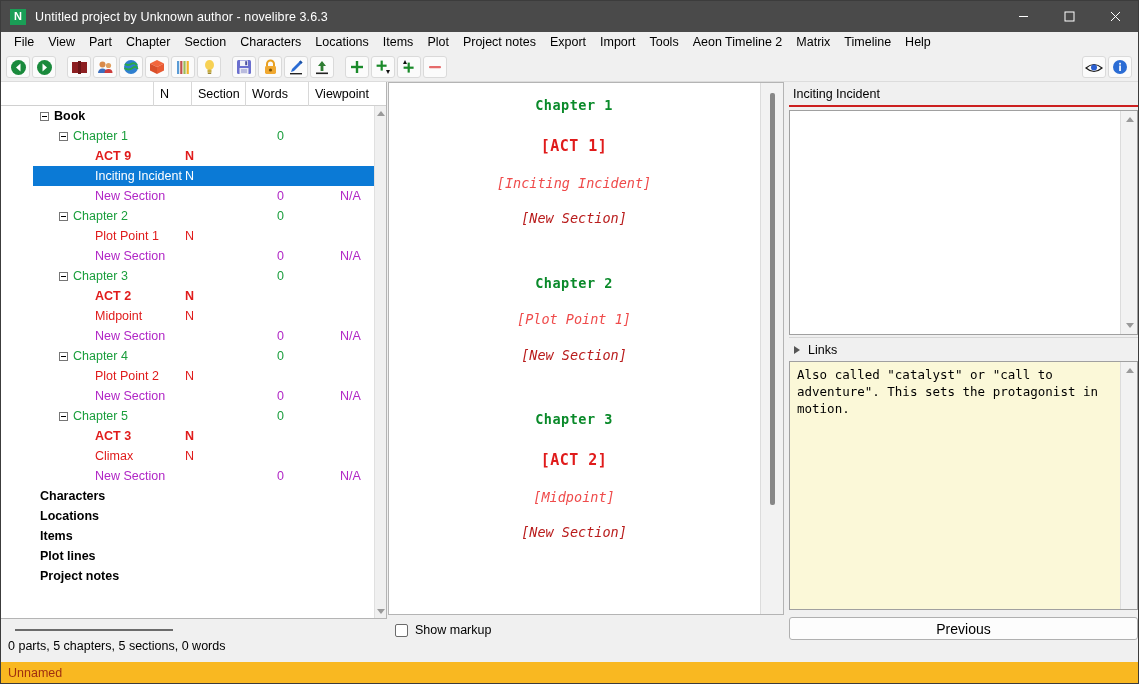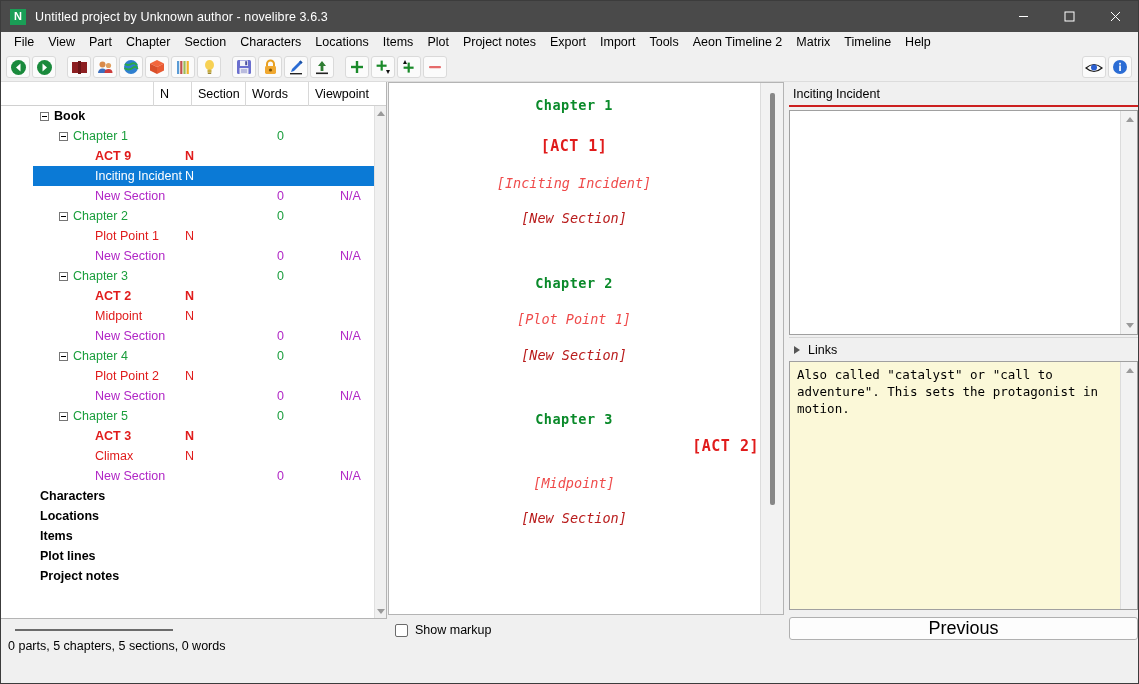--- a/index.html
+++ b/index.html
@@ -326,21 +326,21 @@
     display: flex;
     margin-top: 7px;
     gap: 7px;
   }
   .pbtn {
     flex: 1;
     height: 23px;
     background: #fdfdfd;
     border: 1px solid #b0b0b0;
     border-radius: 3px;
-    font-size: 18px;
+    font-size: 14px;
     color: #000;
     display: flex; align-items: center; justify-content: center;
   }
 
   
   .statusbar {
     position: absolute;
     left: 0; bottom: 0;
     width: 1137px; height: 21px;
     background: #f9b821;
@@ -711,21 +711,21 @@
       <div class="doc-box">
         <div class="doc-content" id="doc-content">
             <div class="doc-line d-chapter" style="margin-top: 0px;">Chapter 1</div>
             <div class="doc-line d-act" style="margin-top: 26px;">[ACT 1]</div>
             <div class="doc-line d-point" style="margin-top: 23px;">[Inciting Incident]</div>
             <div class="doc-line d-section" style="margin-top: 22px;">[New Section]</div>
             <div class="doc-line d-chapter" style="margin-top: 51px;">Chapter 2</div>
             <div class="doc-line d-point" style="margin-top: 23px;">[Plot Point 1]</div>
             <div class="doc-line d-section" style="margin-top: 22px;">[New Section]</div>
             <div class="doc-line d-chapter" style="margin-top: 51px;">Chapter 3</div>
-            <div class="doc-line d-act" style="margin-top: 12px; text-align: right;">[ACT 2]</div>
+            <div class="doc-line d-act" style="margin-top: 26px;">[ACT 2]</div>
             <div class="doc-line d-point" style="margin-top: 23px;">[Midpoint]</div>
             <div class="doc-line d-section" style="margin-top: 22px;">[New Section]</div>
           </div>
         <div class="doc-vscroll">
           <div class="doc-thumb"></div>
         </div>
       </div>
       <div class="center-bottom">
         <div class="chk"></div>
         <div class="chk-label">Show markup</div>
@@ -756,13 +756,16 @@
               <div class="tri-up"></div>
             </div>
         </div>
       </div>
       <div class="btn-row">
         <div class="pbtn">Previous</div>
       </div>
     </div>
   </div>
 
+  <div class="statusbar">
+    <span>Unnamed</span>
+  </div>
 </div>
 
 </body></html>

